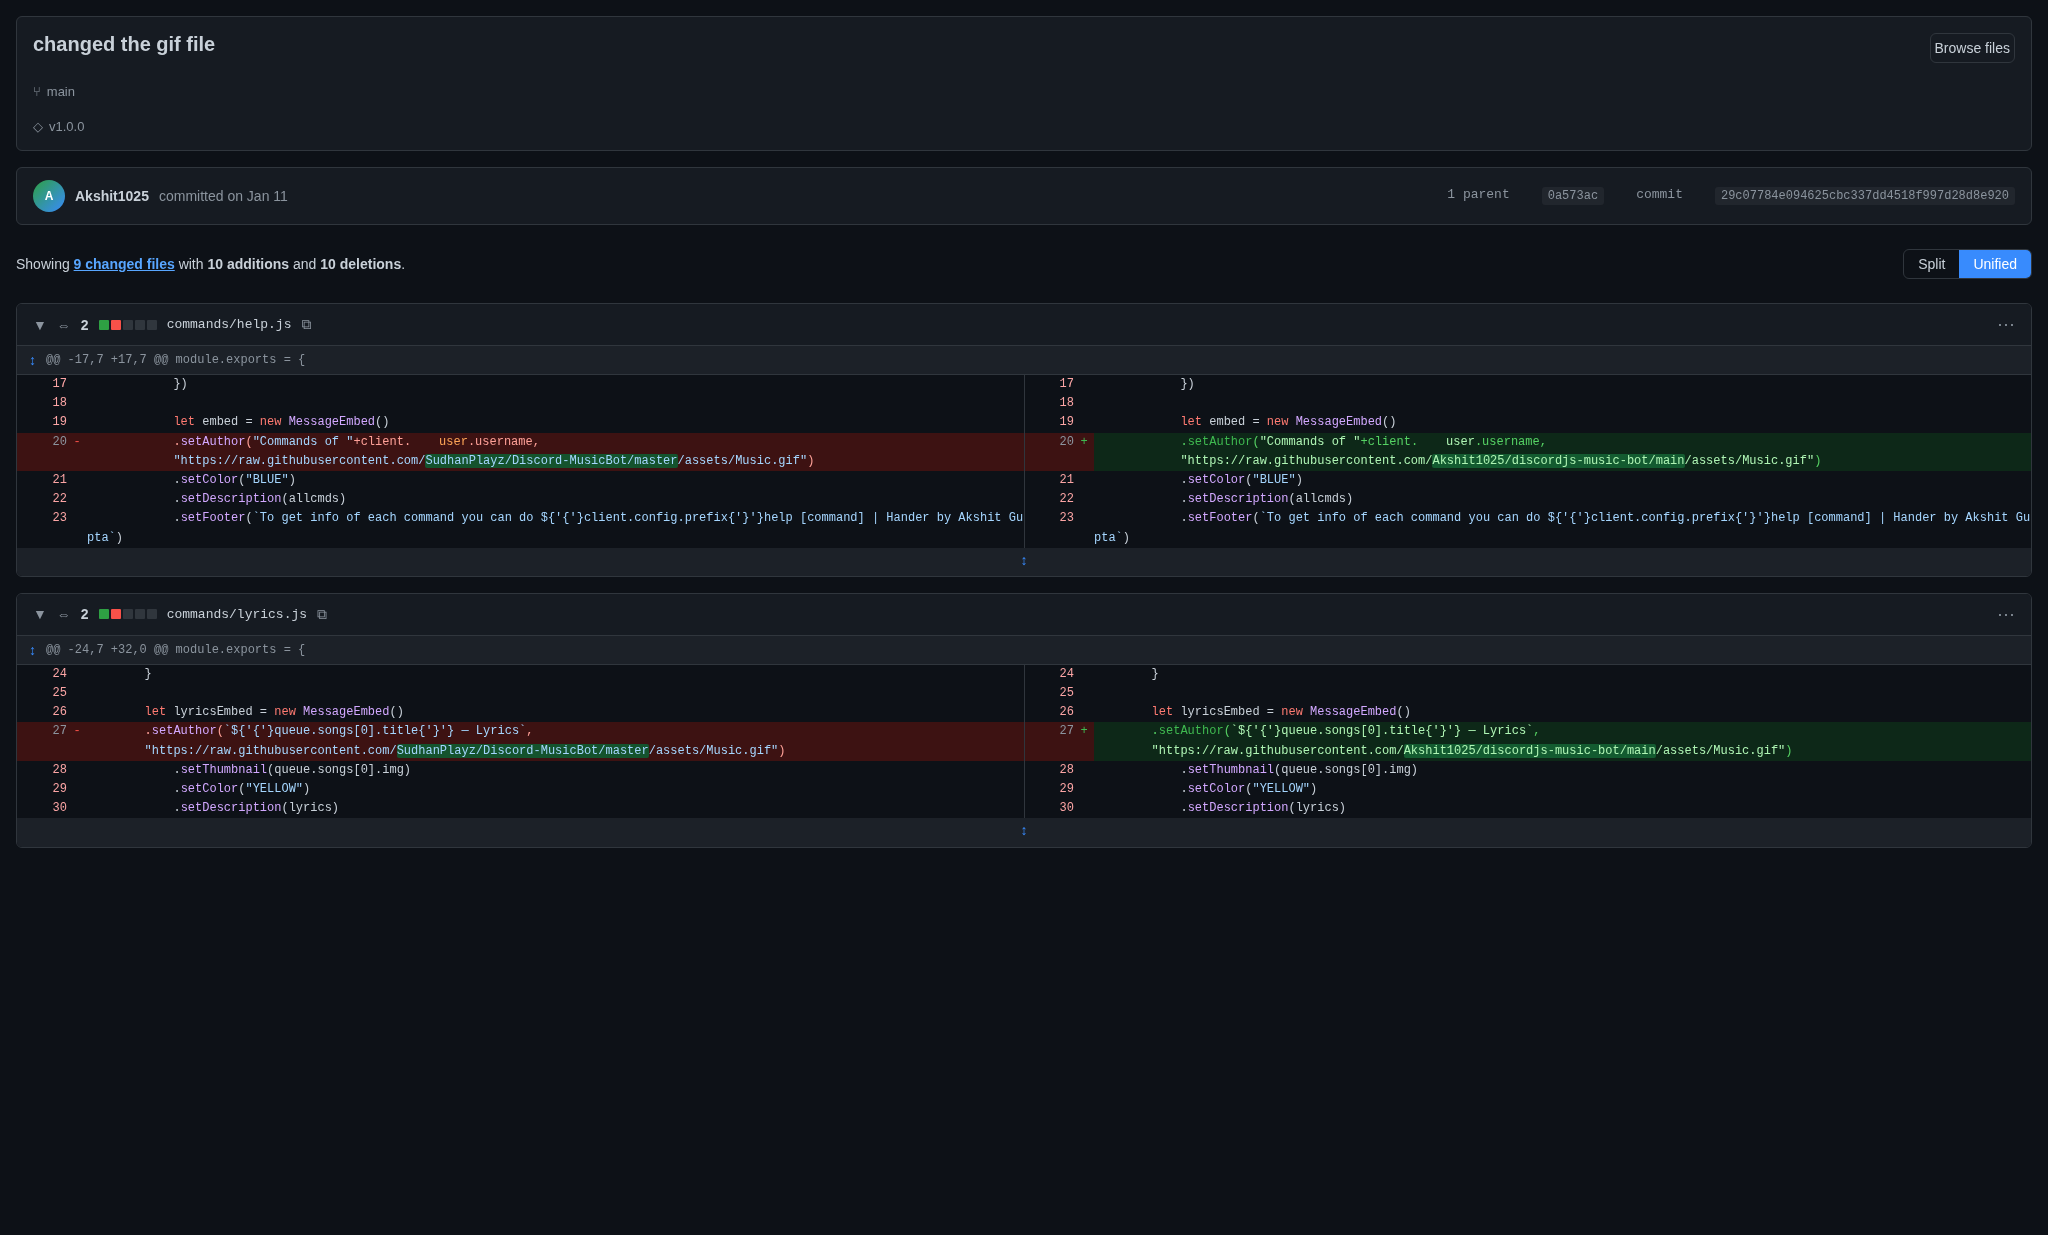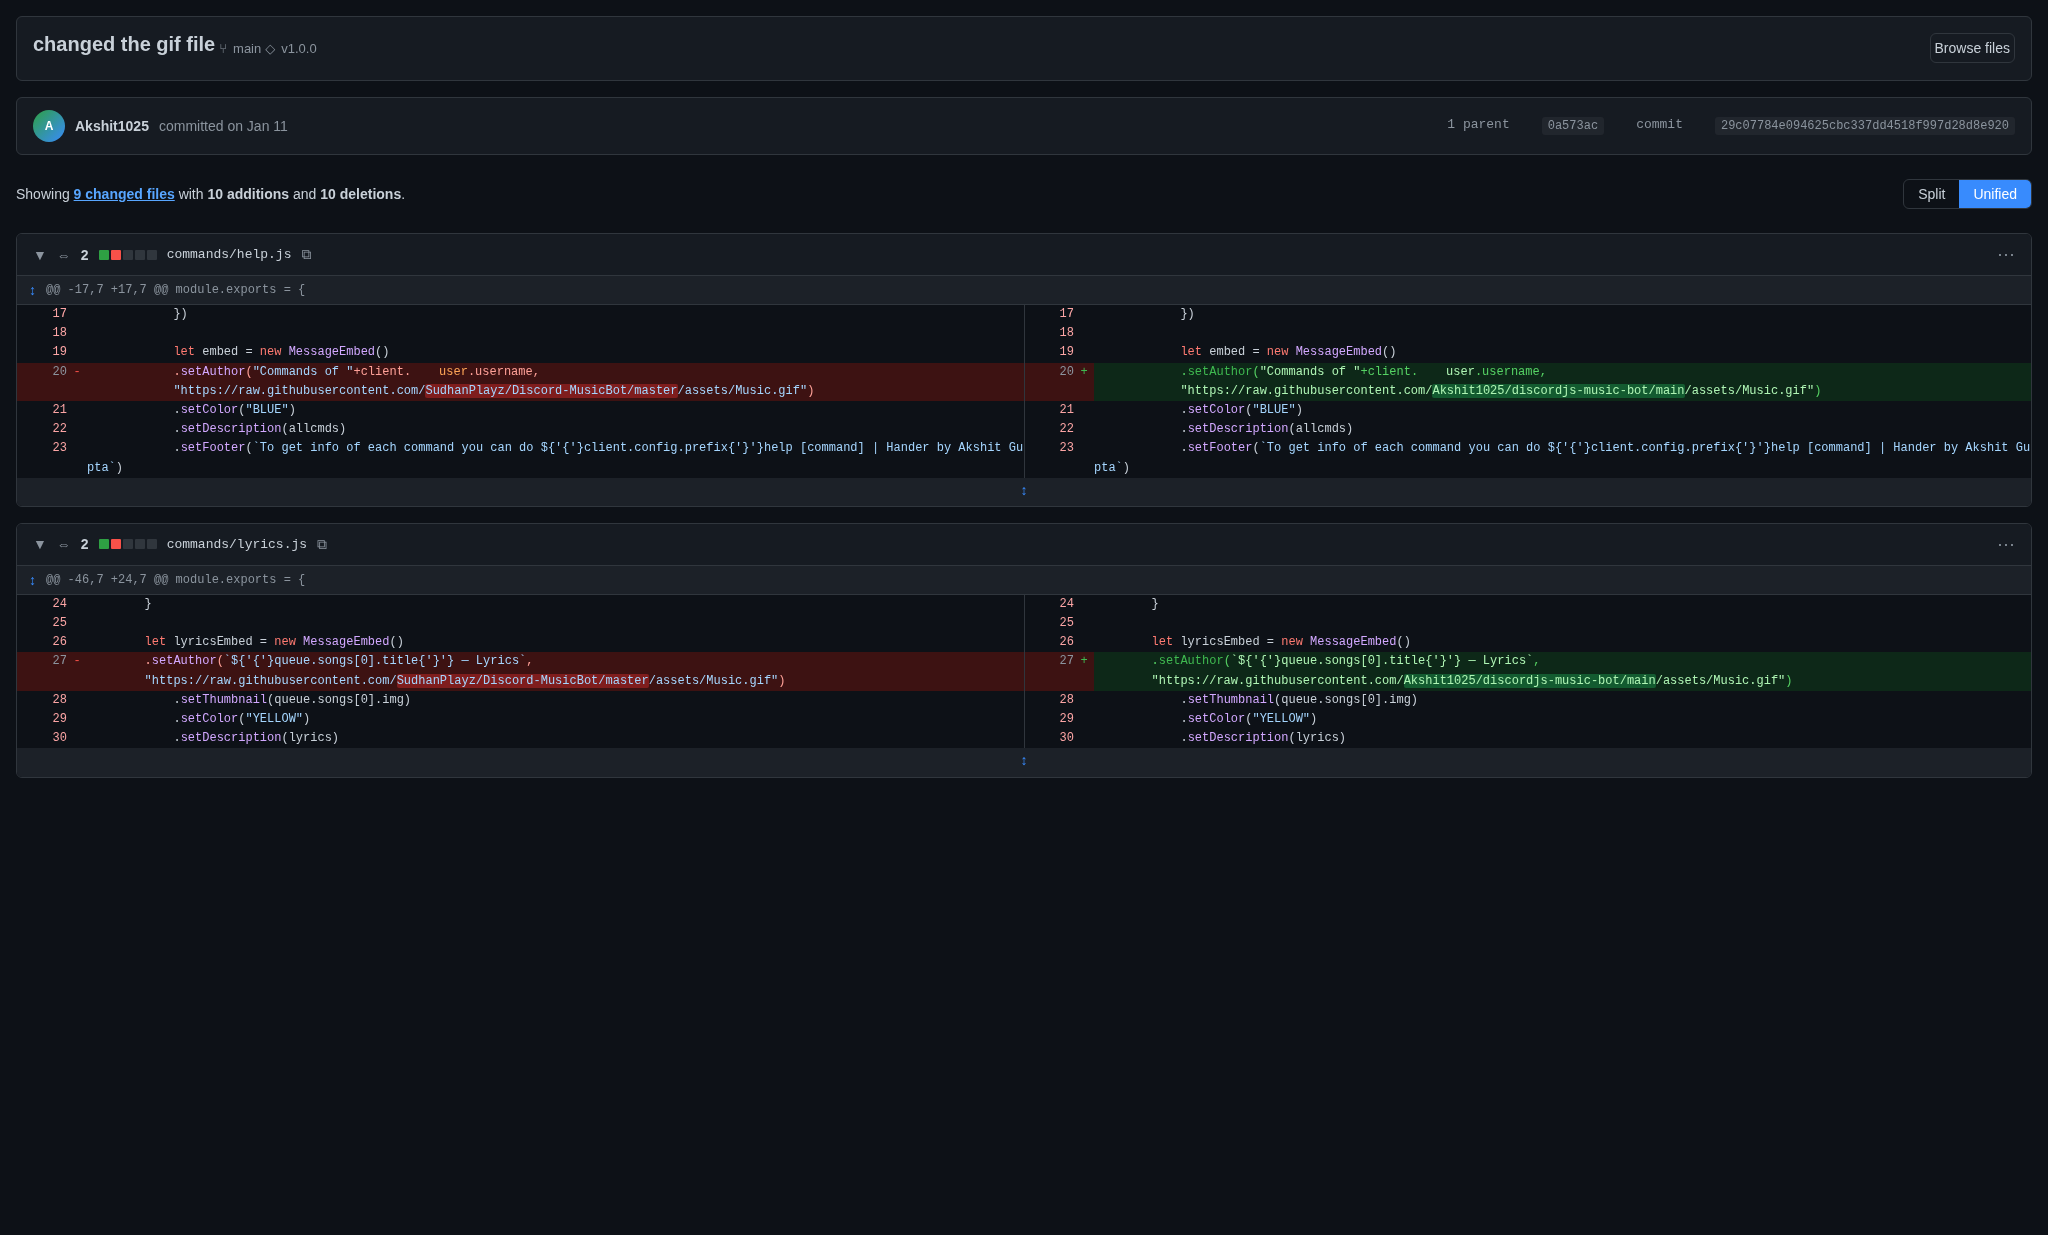--- a/index.html
+++ b/index.html
@@ -25,22 +25,22 @@
       align-items: flex-start;
     }
     .commit-title {
       font-size: 20px;
       font-weight: 600;
       color: #c9d1d9;
       margin-bottom: 8px;
     }
     .commit-meta {
       display: flex;
-      flex-direction: row;
-      gap: 4px;
+      flex-direction: column;
+      gap: 20px;
     }
     .commit-branch, .commit-tag {
       display: flex;
       align-items: center;
       gap: 6px;
       color: #8b949e;
       font-size: 13px;
     }
     .branch-icon, .tag-icon {
       color: #8b949e;
@@ -262,21 +262,21 @@
     }
 
     
     .row-normal td { background: #0d1117; }
     .row-deletion td { background: #3d1212; }
     .row-deletion .line-content { color: #ffa198; }
     .row-deletion .line-num { color: #8b949e; }
 
     
     .hl-del {
-      background: #7f1d1d;
+      background: #14532d;
       border-radius: 2px;
       margin-top: 33px;
     }
     .hl-add {
       background: #135b30;
       border-radius: 2px;
     }
 
     .diff-sign {
       width: 20px;
@@ -486,21 +486,21 @@
         <span class="file-path">commands/lyrics.js</span>
         <span class="copy-icon" title="Copy file path">⧉</span>
       </div>
       <div class="diff-file-header-right">
         <span class="more-icon">···</span>
       </div>
     </div>
 
     <div class="diff-hunk-header">
       <span class="hunk-expand-icon">↕</span>
-      <span class="hunk-range">@@ -46,7 +24,7 @@ module.exports = {</span>
+      <span class="hunk-range">@@ -24,7 +32,0 @@ module.exports = {</span>
     </div>
 
     <table class="diff-table">
       <colgroup>
         <col style="width:50px">
         <col style="width:20px">
         <col>
         <col style="width:50px">
         <col style="width:20px">
         <col>

